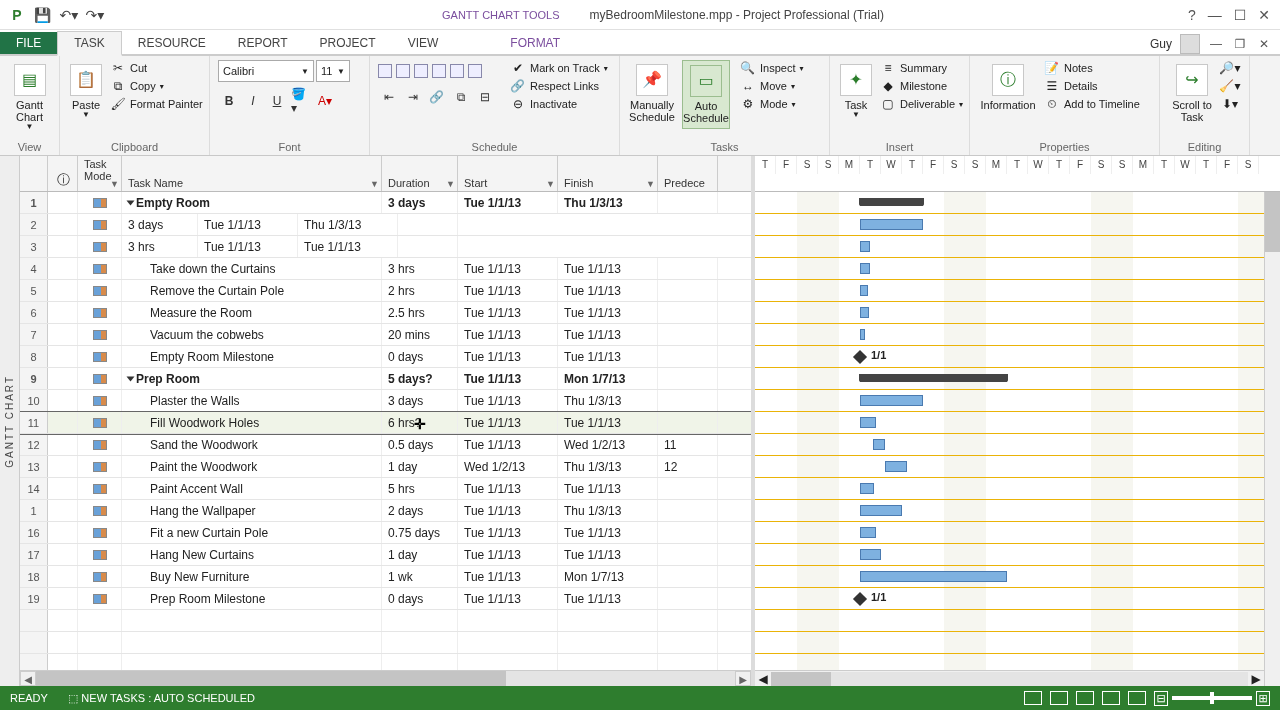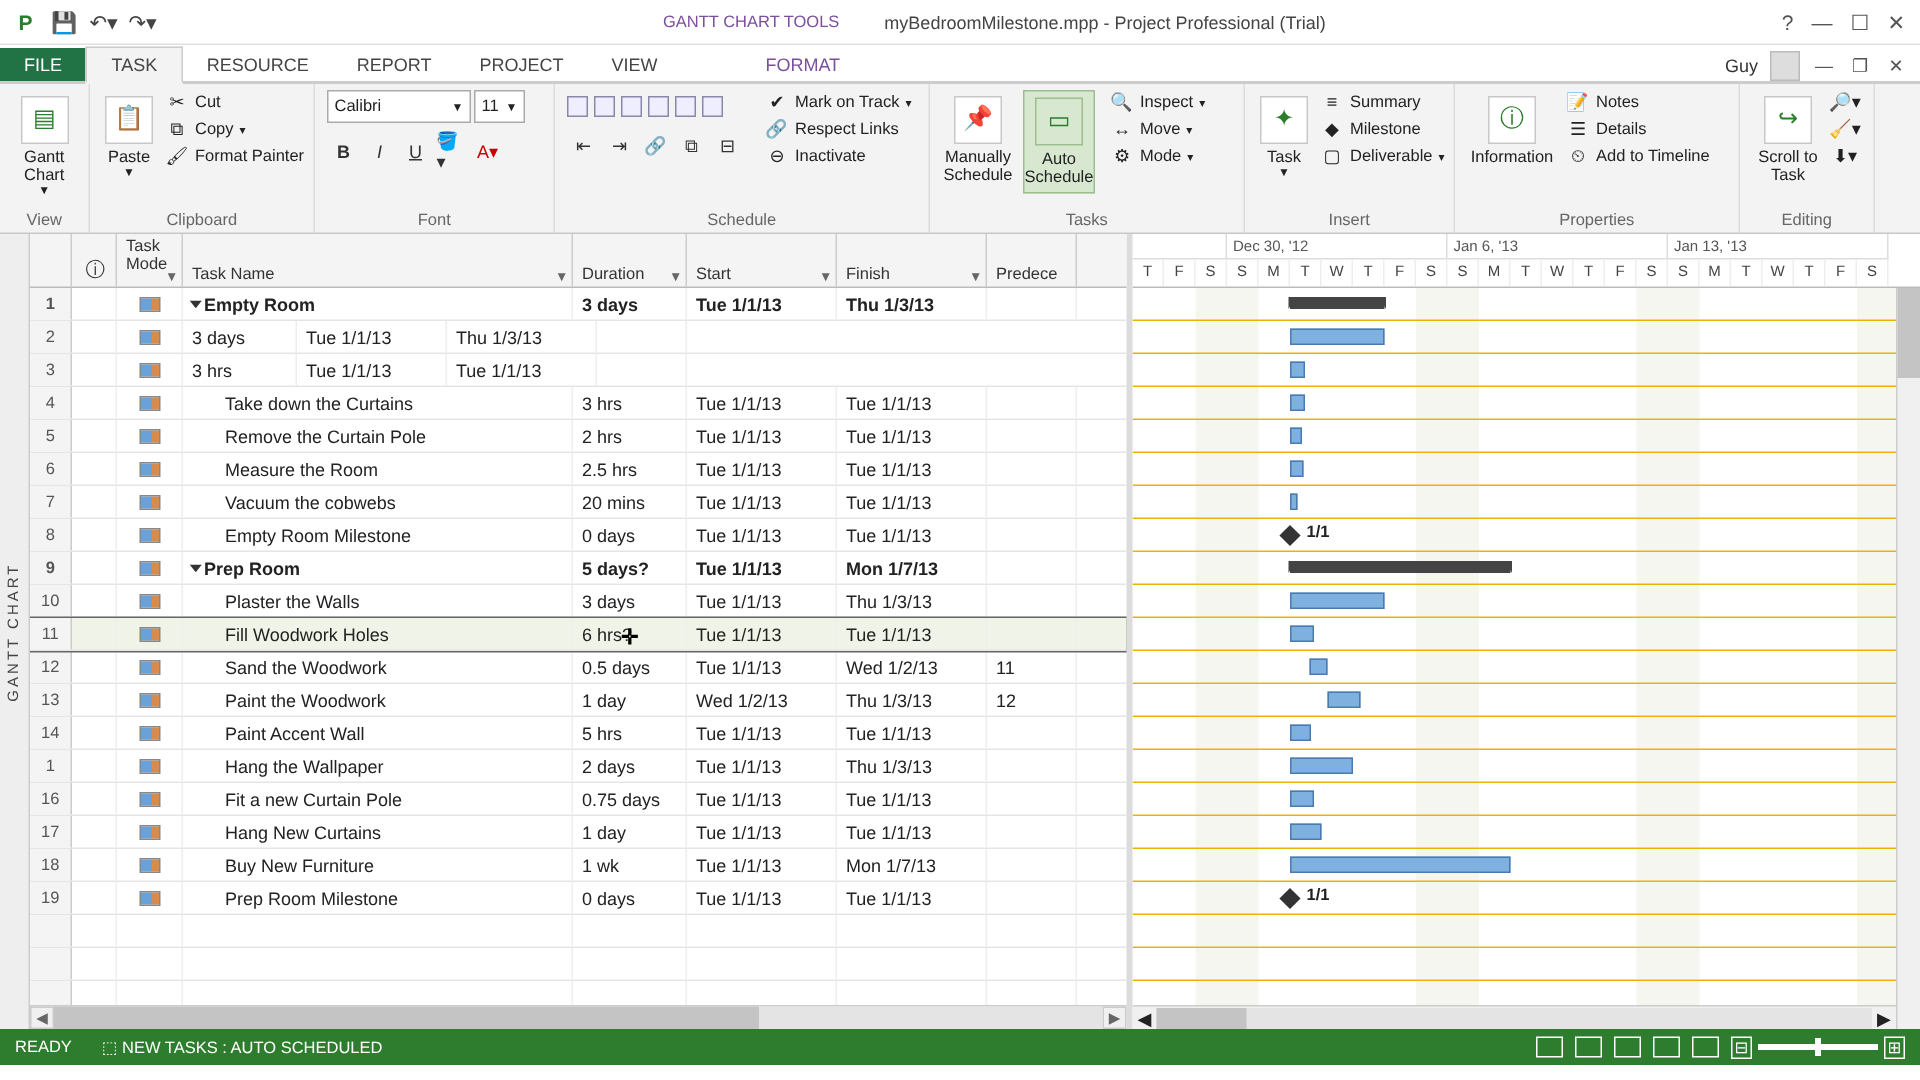--- a/index.html
+++ b/index.html
@@ -622,26 +622,20 @@
       <div class="arrow">◀</div>
         <div class="track">
           <div class="thumb"></div>
         </div>
         <div class="arrow">▶</div>
     </div>
   </div>
 
   <div class="chart">
     <div class="chart-head">
-      <div class="chart-head-top" id="weeks">
-          <div class="wk" style="width: 63px;"></div>
-          <div class="wk" style="width: 147px;">Dec 30, '12</div>
-          <div class="wk" style="width: 147px;">Jan 6, '13</div>
-          <div class="wk" style="width: 147px;">Jan 13, '13</div>
-        </div>
       <div class="chart-head-bot" id="days">
           <div class="day">T</div>
           <div class="day">F</div>
           <div class="day">S</div>
           <div class="day">S</div>
           <div class="day">M</div>
           <div class="day">T</div>
           <div class="day">W</div>
           <div class="day">T</div>
           <div class="day">F</div>

